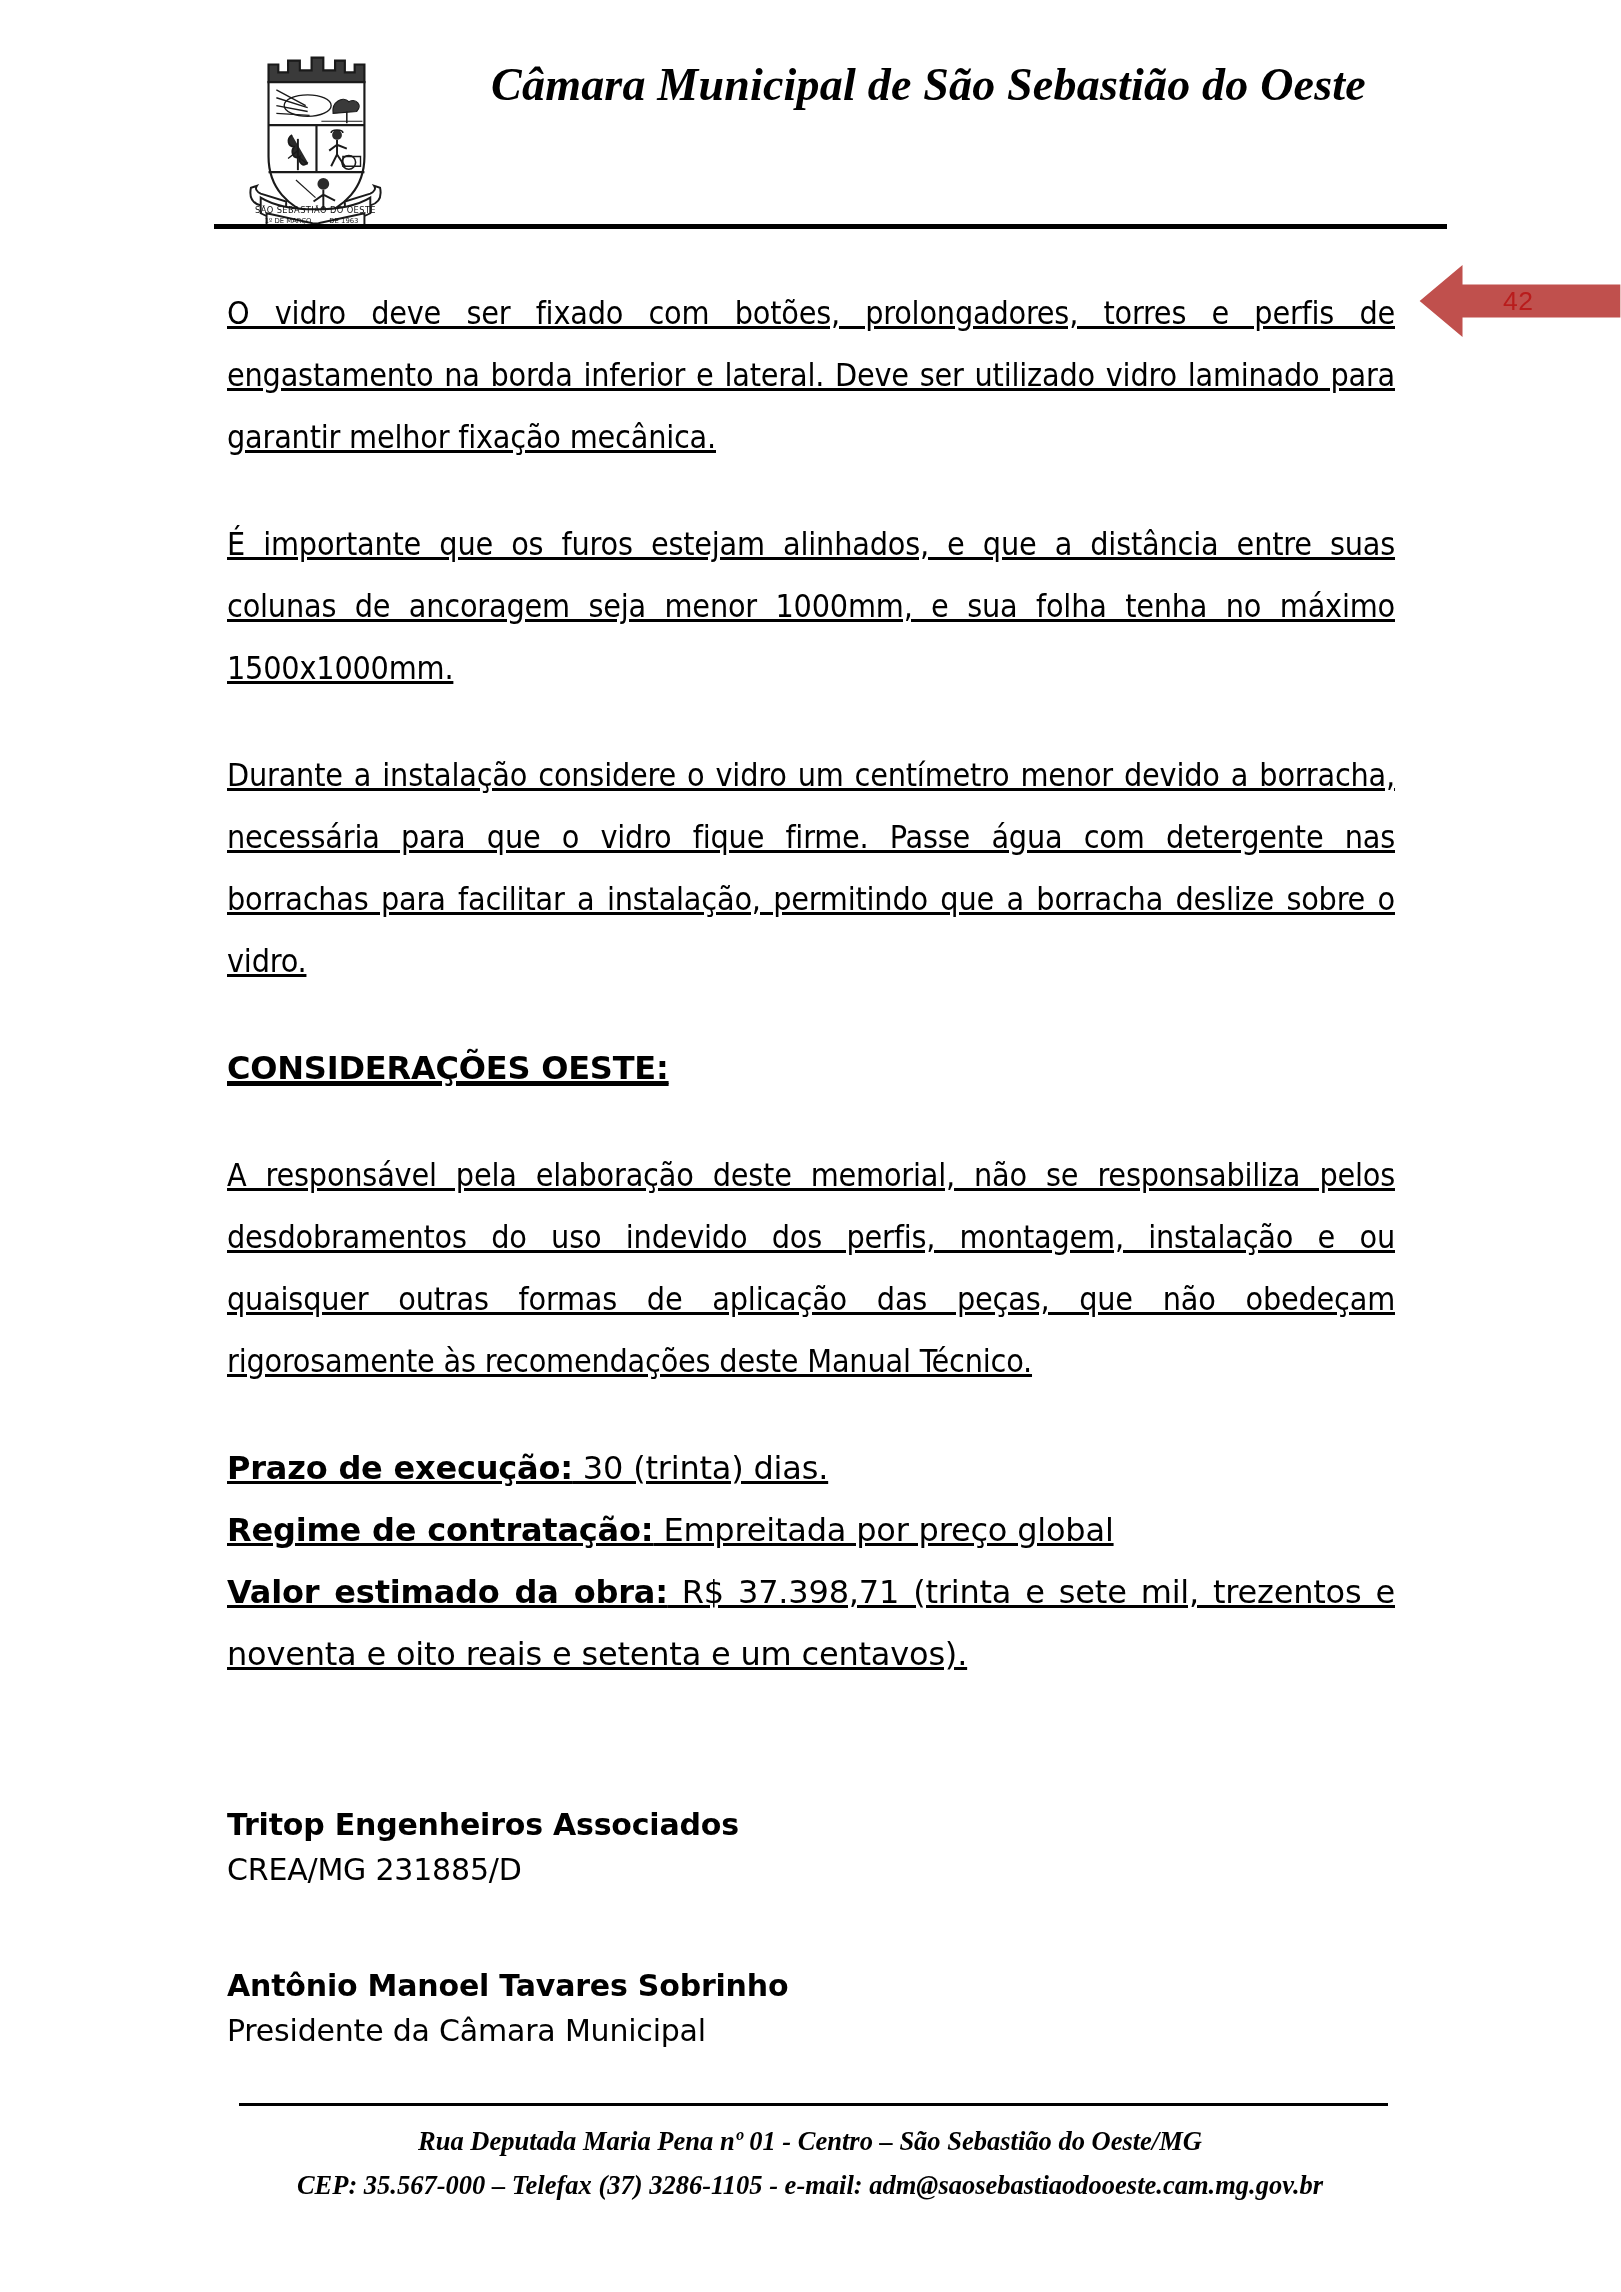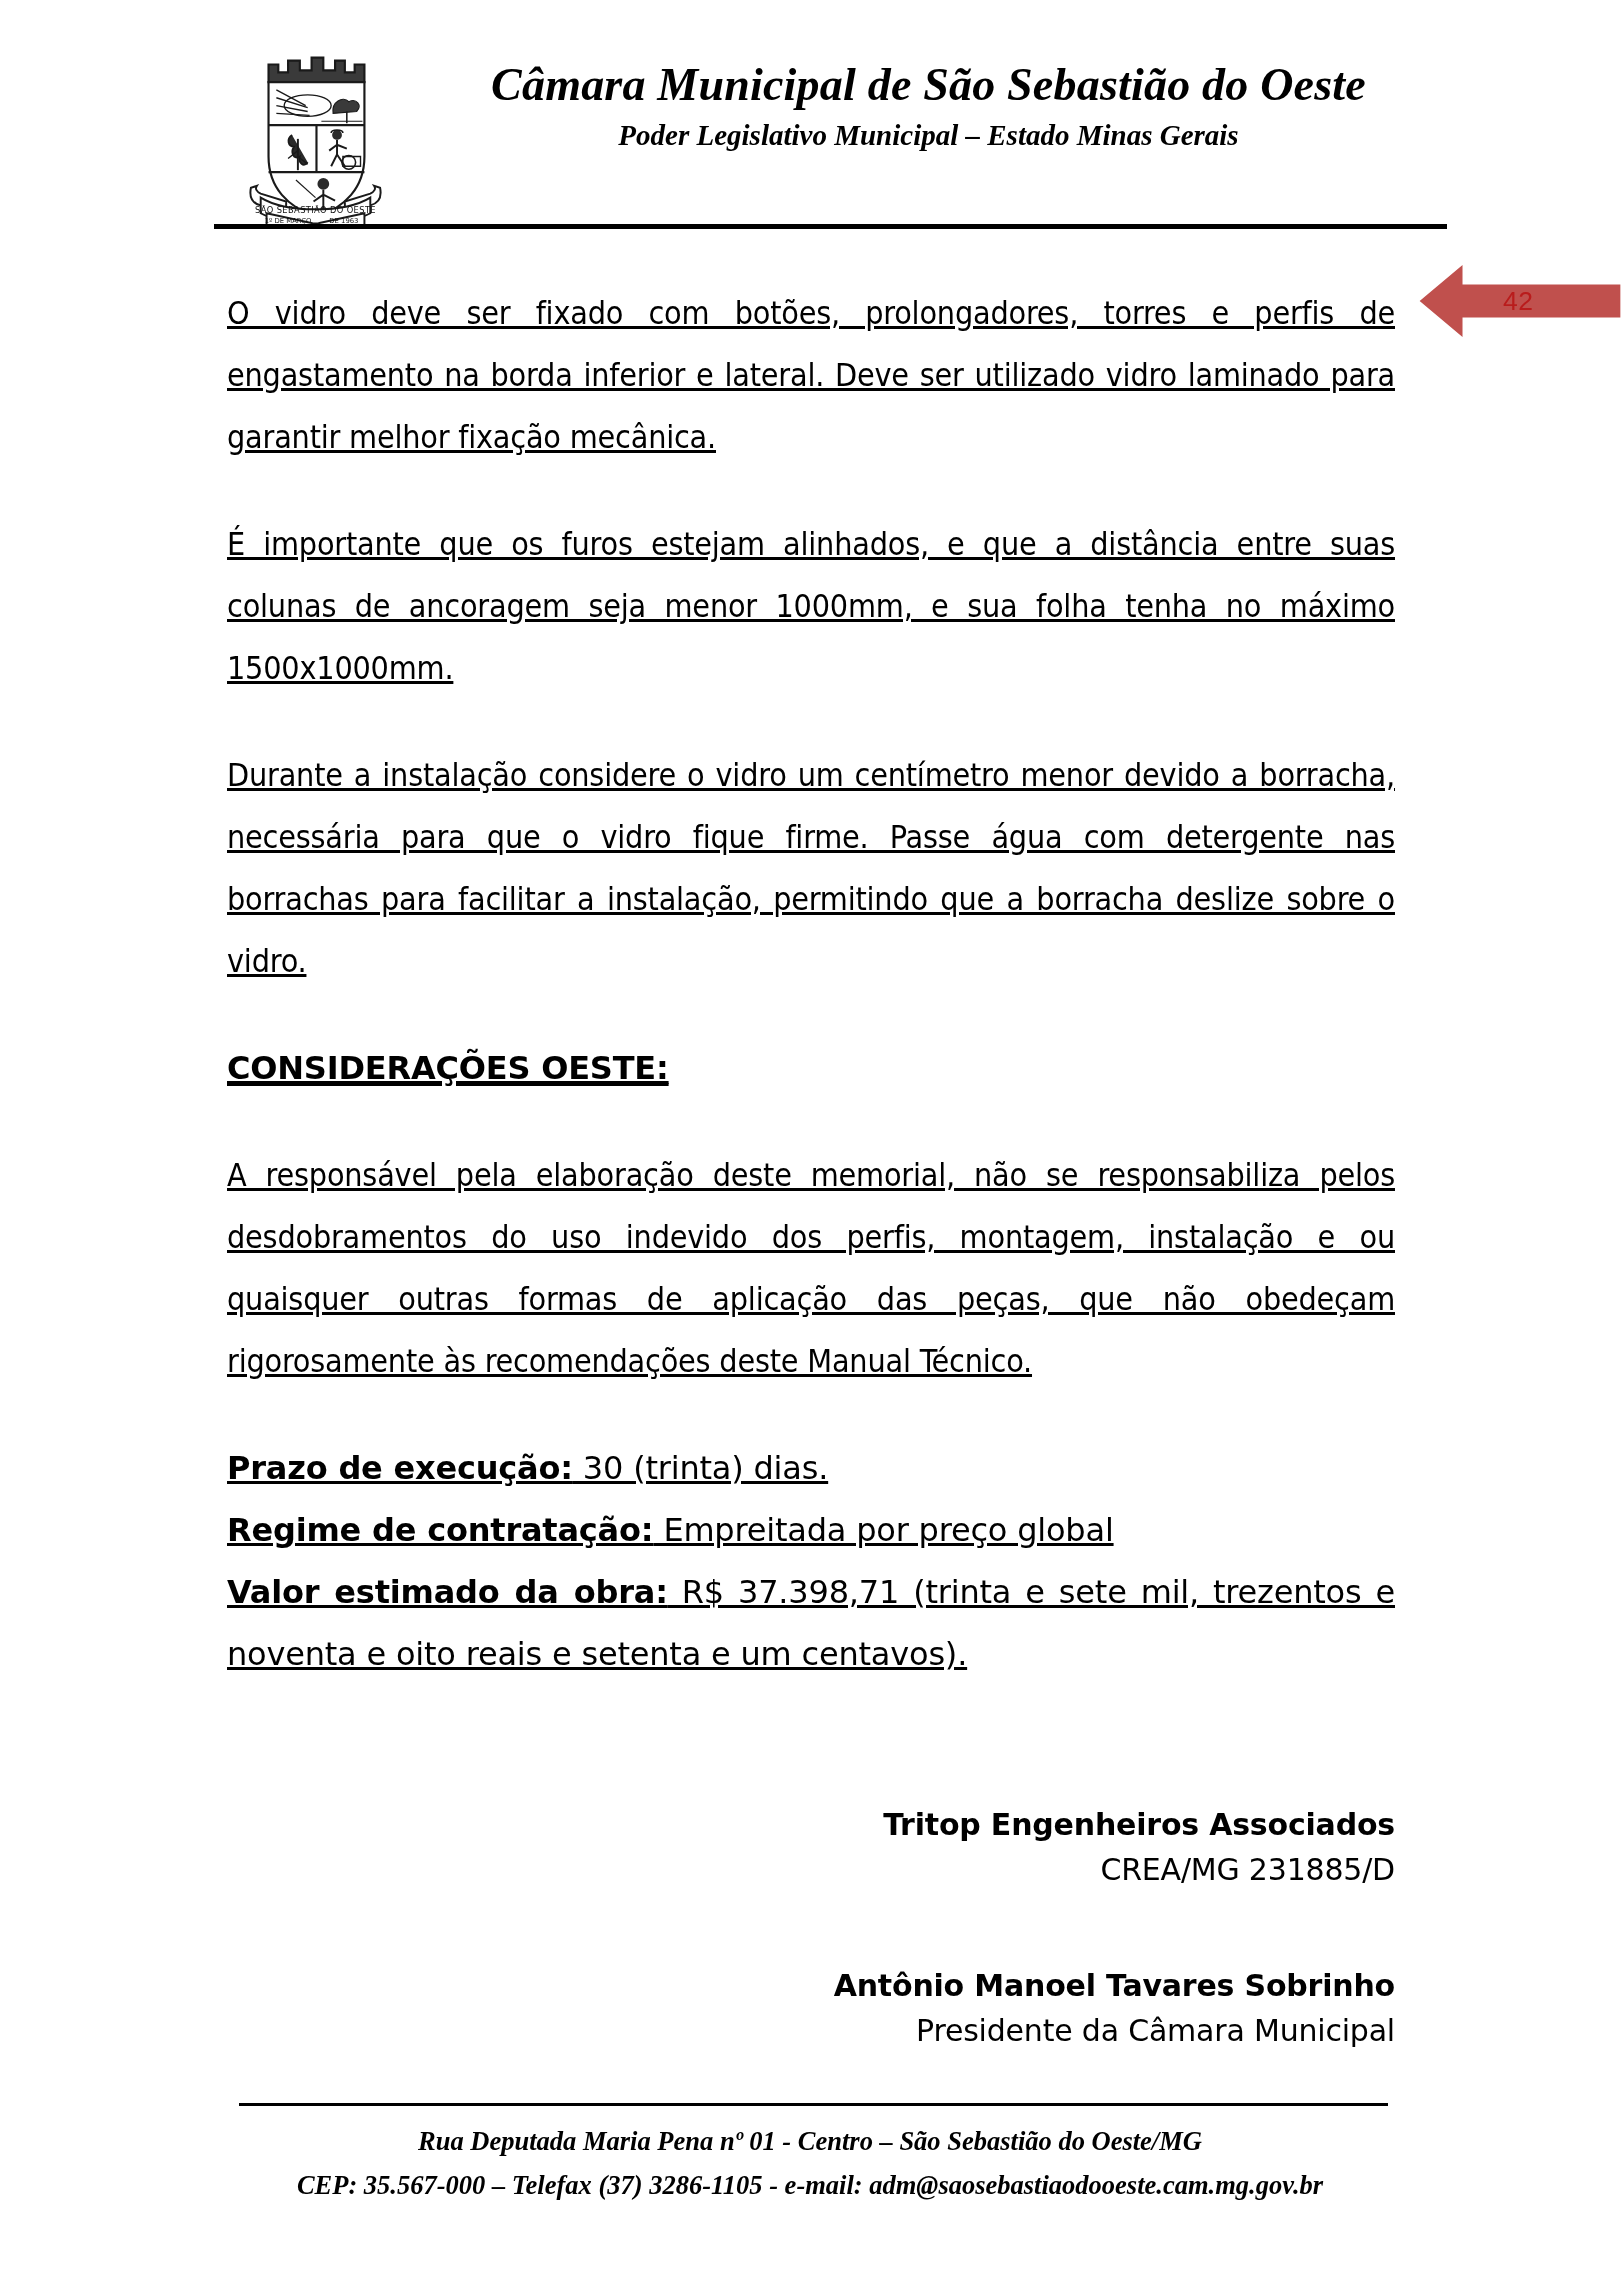--- a/index.html
+++ b/index.html
@@ -131,21 +131,21 @@
   }
   .spec-line { margin: 0; }
   .spec-label { font-weight: bold; }
 
   
   .signatures {
     position: absolute;
     left: 227px;
     top: 1802px;
     width: 1168px;
-    text-align: right;
+    text-align: left;
   }
   .sig-block { margin: 0; }
   .sig-name {
     font-size: 30px;
     line-height: 45px;
     font-weight: bold;
     font-family: "DejaVu Sans", "Liberation Sans", sans-serif;
     letter-spacing: -0.2px;
   }
   .sig-role {
@@ -245,21 +245,20 @@
           <path d="M20 176 L66 186 L66 198 L20 188 Z"></path>
           <path d="M74 186 L120 176 L120 188 L74 198 Z"></path>
         </g>
         <text x="42" y="186" font-family="DejaVu Sans, sans-serif" font-size="7" text-anchor="middle" fill="#111">1º DE MARÇO</text>
         <text x="99" y="186" font-family="DejaVu Sans, sans-serif" font-size="7" text-anchor="middle" fill="#111">DE 1963</text>
       </svg>
     </div>
 
     <div class="header-titles">
       <div class="header-title-main">Câmara Municipal de São Sebastião do Oeste</div>
-      <div class="header-title-sub">Poder Legislativo Municipal – Estado Minas Gerais</div>
     </div>
 
     <div class="header-rule"></div>
   </div>
 
   <div class="page-arrow">
     <svg viewBox="0 0 206 78" width="202" height="76" aria-hidden="true">
       <polygon points="0,39 44,2 44,22 206,22 206,56 44,56 44,76" fill="#c0504d"></polygon>
     </svg>
     <span class="page-arrow-num">42</span>

